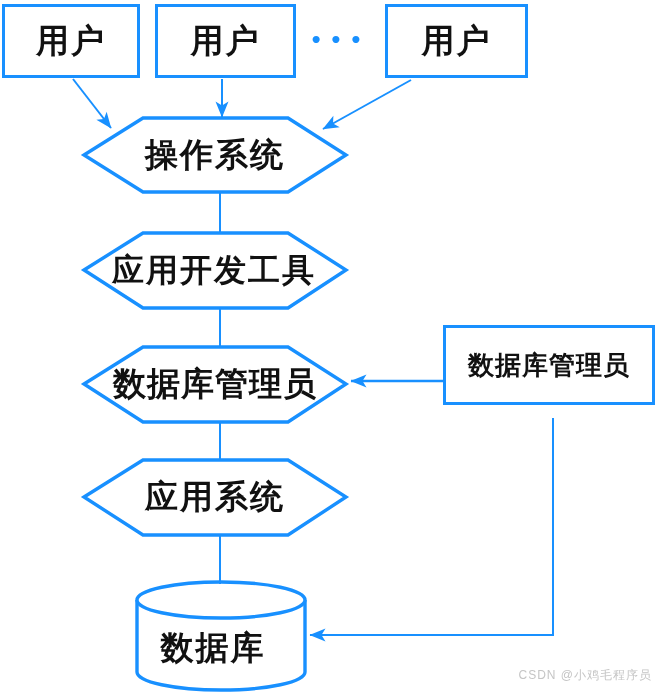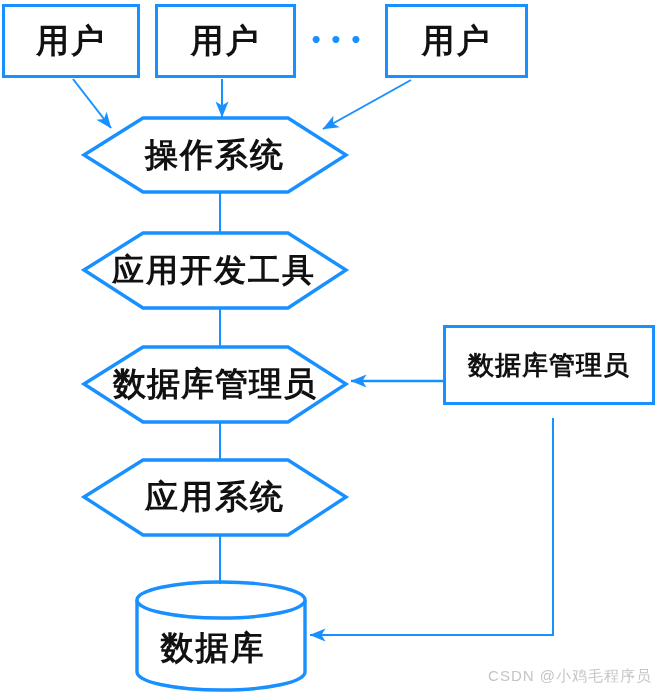--- a/index.html
+++ b/index.html
@@ -25,21 +25,21 @@
   #hex4-label { left:83px;  top:460px; width:264px; height:75px; }
   #cyl-label  { left:137px; top:618px; width:152px; height:60px;align-items:center; }
   #dots {
     left:312px; top:26px; width:48px; height:28px; color:var(--blue);
     font-size:20px; letter-spacing:7px; padding-left:7px;
     font-family:"DejaVu Sans","Liberation Sans",sans-serif;
   }
   .watermark {
     position:absolute; right:6px; top:667px; color:var(--wm);
     font-family:"Liberation Sans","DejaVu Sans",sans-serif;
-    font-size:15px; letter-spacing:1px; font-weight:normal;
+    font-size:12px; letter-spacing:1px; font-weight:normal;
   }
 </style>
 </head>
 <body>
 
 <div class="canvas">
 
   <svg class="layer" width="658" height="692" viewBox="0 0 658 692">
     <defs>
       <marker id="arrow" markerUnits="userSpaceOnUse" markerWidth="18" markerHeight="14" refX="16" refY="7" orient="auto">

